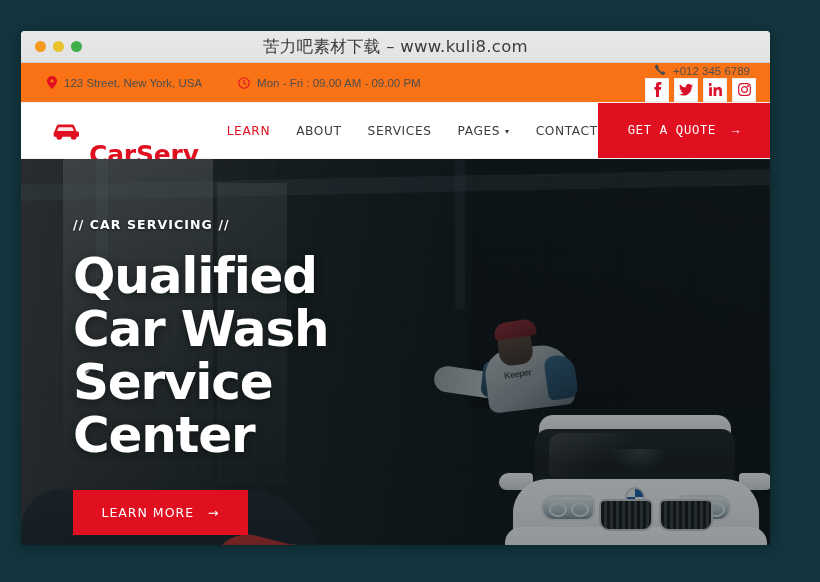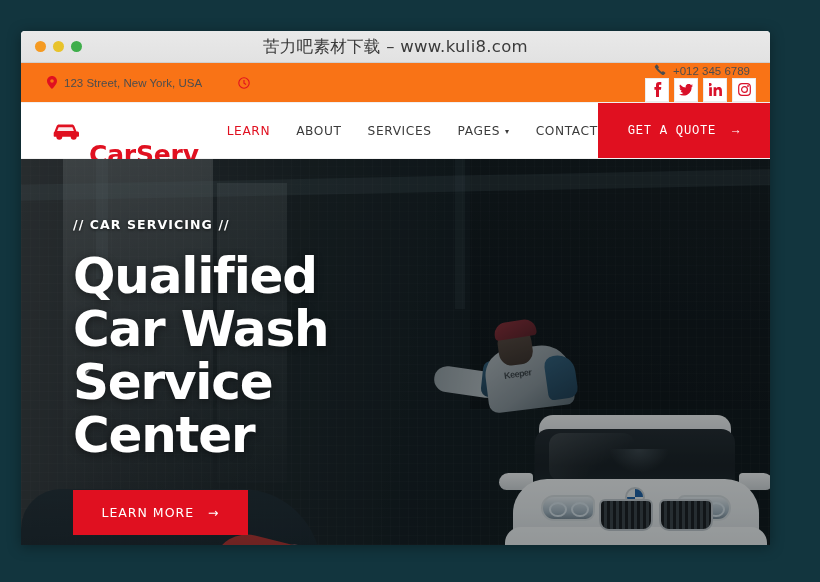--- a/index.html
+++ b/index.html
@@ -286,20 +286,21 @@
         </span>
         <span>123 Street, New York, USA</span>
       </div>
       <div class="info-item">
         <span class="ic">
           <svg width="12" height="12" viewBox="0 0 12 12">
               <circle cx="6" cy="6" r="5.2" fill="none" stroke="currentColor" stroke-width="1.1"></circle>
               <path d="M6 3v3.2l2.1 1.3" fill="none" stroke="currentColor" stroke-width="1.1"></path>
             </svg>
         </span>
+        <span>Mon - Fri : 09.00 AM - 09.00 PM</span>
       </div>
 
       <div id="topbar-right">
         <div id="phone-item">
           <span class="ic">
             <svg width="12" height="12" viewBox="0 0 12 12">
                 <path d="M2.3.7 1 2c-.4.4-.4 1 0 1.6C2.4 6 5.6 9.1 8.4 10.9c.5.3 1.1.3 1.5-.1l1.3-1.3c.3-.3.2-.7-.1-.9L9.2 7.3c-.3-.2-.6-.1-.8.1l-.6.7C6.4 7.2 4.9 5.7 4 4.3l.7-.6c.2-.2.3-.5.1-.8L3.2.8C3 .5 2.6.4 2.3.7z" fill="currentColor"></path>
               </svg>
           </span>
           <span>+012 345 6789</span>

